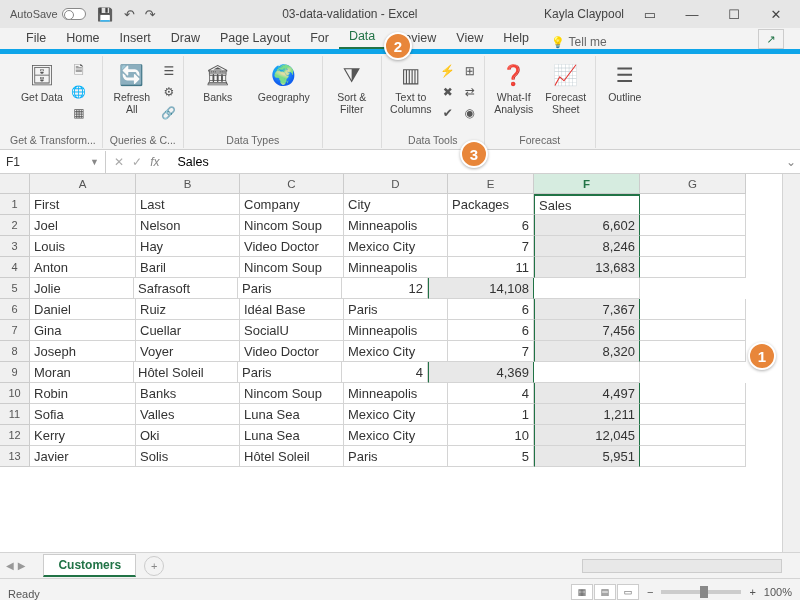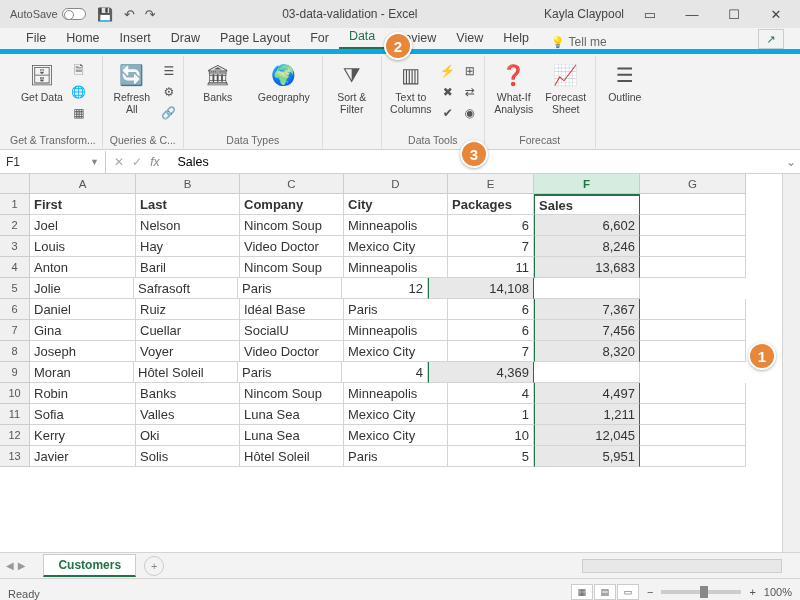--- a/index.html
+++ b/index.html
@@ -39,21 +39,21 @@
   .fbar-expand { width:18px; text-align:center; color:#888;}
   .grid { display:flex; height:calc(600px - 28px - 26px - 96px - 24px - 26px - 22px); }
   .corner { width:30px; height:20px; border-right:1px solid #ccc; border-bottom:1px solid #ccc; background:#f0f0f0;}
   .colheads { display:flex; height:20px; border-bottom:1px solid #ccc; background:#f0f0f0;}
   .colhead { border-right:1px solid #ccc; text-align:center; font-size:11.5px; color:#555; display:flex;align-items:center;justify-content:center;}
   .colhead.sel { background:#d6ece0; color:#217346; font-weight:bold;}
   .rows { overflow:hidden; flex:1;}
   .row { display:flex; height:21px;}
   .rowhead { width:30px; border-right:1px solid #ccc; border-bottom:1px solid #ccc; background:#f0f0f0; text-align:center; font-size:11px; color:#555; display:flex;align-items:center;justify-content:center;}
   .cell { border-right:1px solid #d4d4d4; border-bottom:1px solid #d4d4d4; padding:0 4px; font-size:13px; display:flex; align-items:center; overflow:hidden; white-space:nowrap;}
-  .cell.header { font-weight:bold;}
+  .cell.header { font-weight:normal;}
   .cell.num { justify-content:flex-end;}
   .cell.selcol { background:#e8e8e8; border-left:1px solid #217346; border-right:1px solid #217346;}
   .row:first-child .cell.selcol { border-top:2px solid #217346; background:#fff;}
   .colA{width:106px}.colB{width:104px}.colC{width:104px}.colD{width:104px}.colE{width:86px}.colF{width:106px}.colG{width:106px}
   .vscroll { width:18px; background:#f0f0f0; border-left:1px solid #d4d4d4;}
   .sheetbar { height:26px; background:#f3f3f3; border-top:1px solid #d4d4d4; display:flex; align-items:center; padding:0 6px; font-size:11px; position:relative;}
   .sheet-nav { display:flex; gap:4px; color:#999; font-size:10px; margin-right:18px;}
   .sheet-tab { padding:3px 14px; background:#fff; border:1px solid #ccc; border-bottom:2px solid #217346; font-size:12px; font-weight:600; color:#217346;}
   .sheet-add { width:20px; height:20px; border:1px solid #ccc; border-radius:50%; margin-left:8px; display:flex;align-items:center;justify-content:center; color:#888;}
   .hscroll { position:absolute; right:18px; width:200px; height:14px; background:#e8e8e8; border:1px solid #ccc;}

